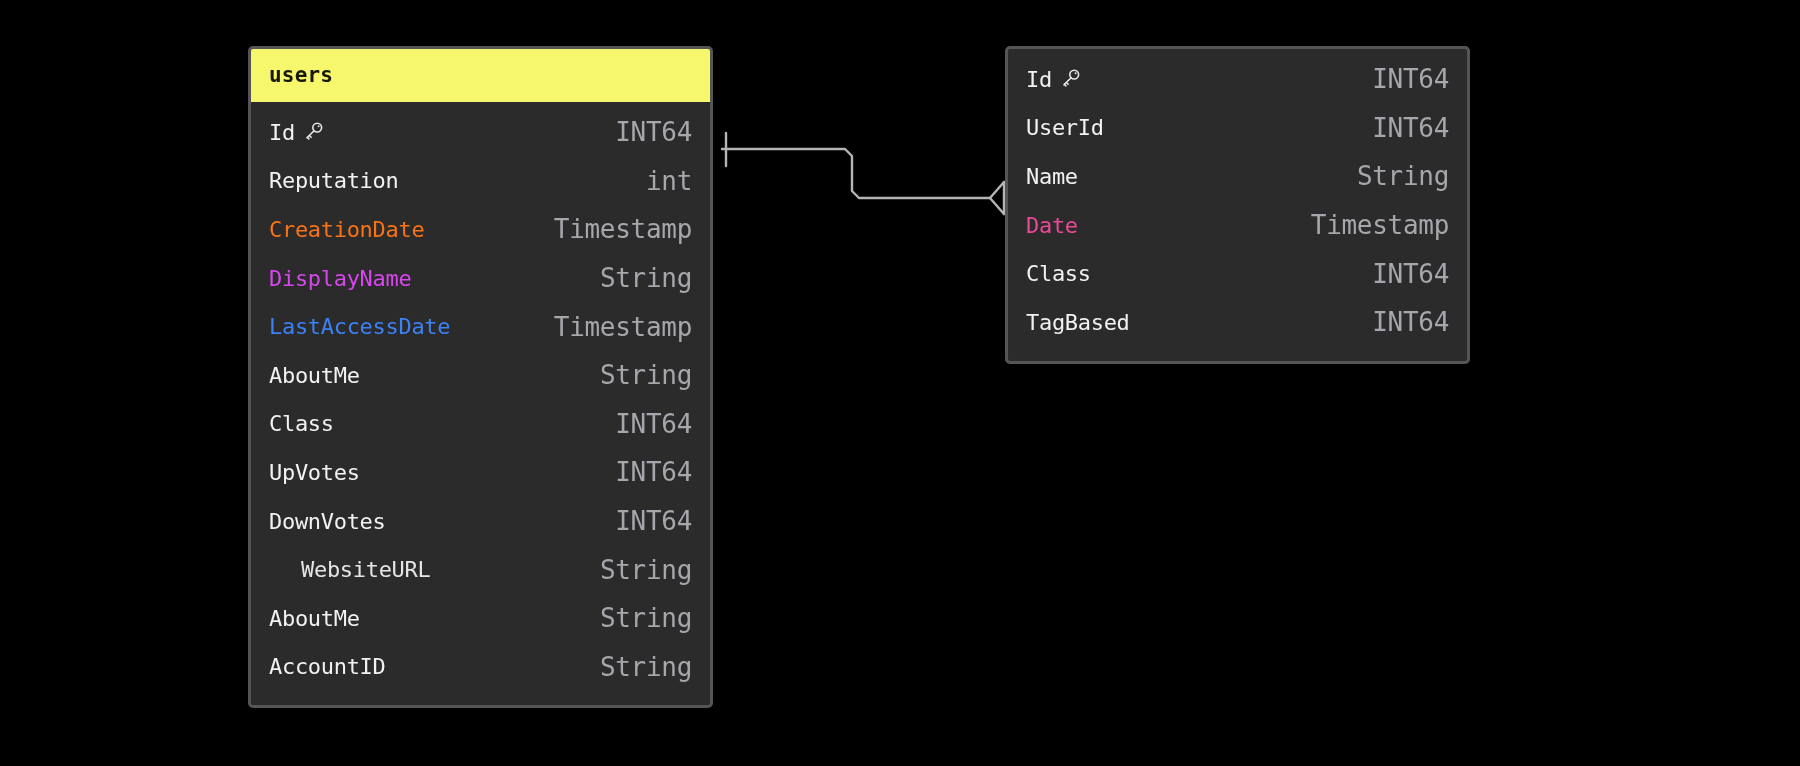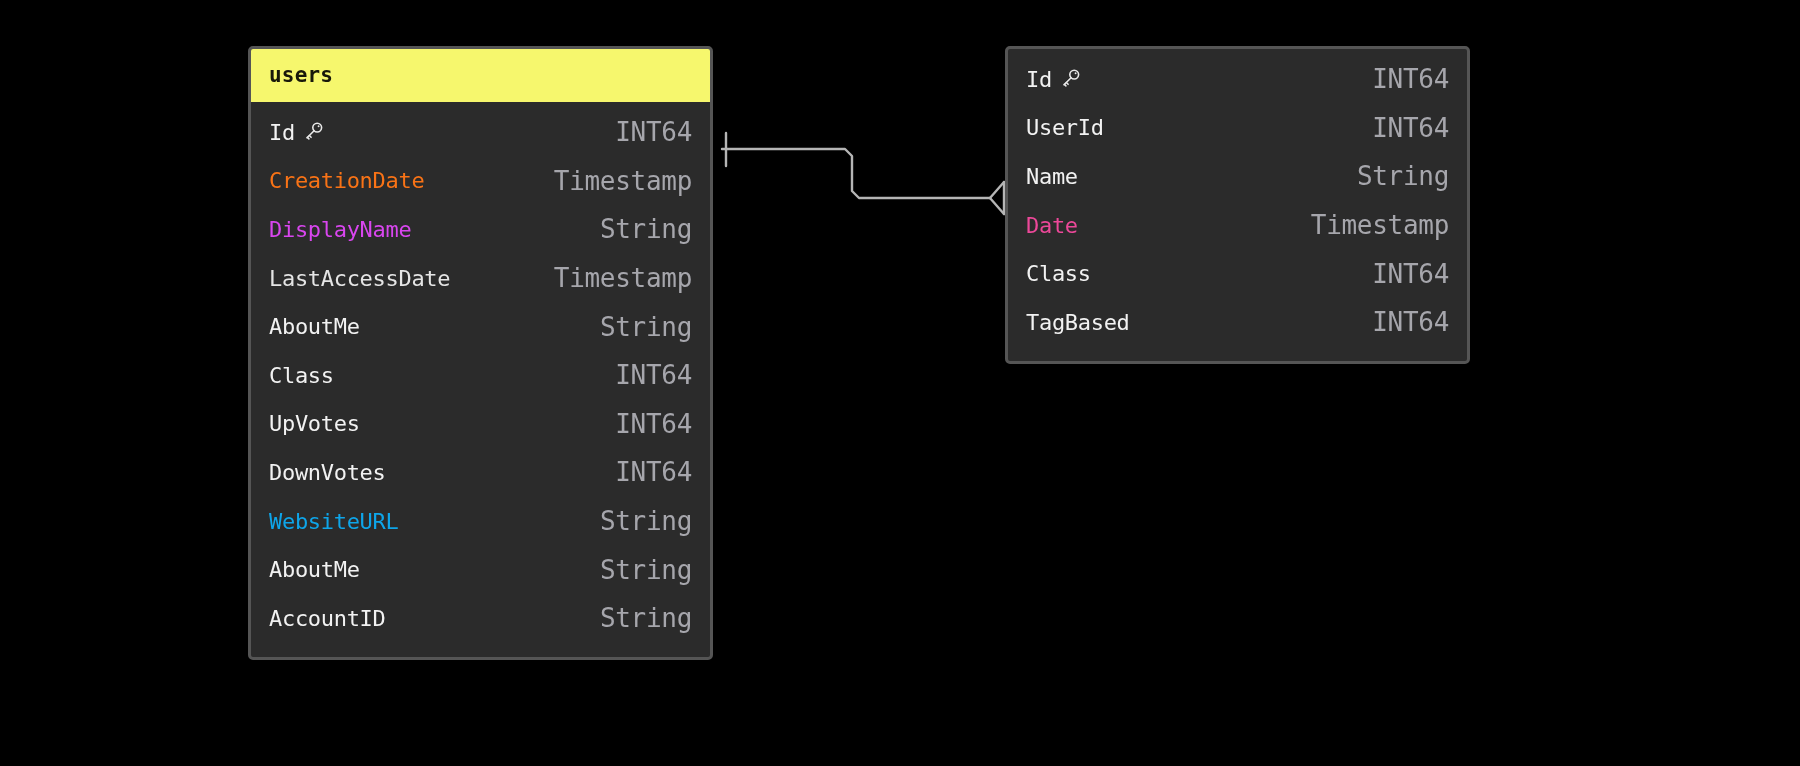--- a/index.html
+++ b/index.html
@@ -128,33 +128,39 @@
                   <path d="M10.1 9.7 L3.0 16.8" fill="none" stroke="#e8e8e8" stroke-width="1.6" stroke-linecap="round"></path>
                   <path d="M5.3 14.5 L7.1 16.3" fill="none" stroke="#e8e8e8" stroke-width="1.6" stroke-linecap="round"></path>
                   <path d="M3.4 16.4 L4.9 17.9" fill="none" stroke="#e8e8e8" stroke-width="1.6" stroke-linecap="round"></path>
                 </svg>
               </span>
             </div>
             <span class="field-type" style="color: rgb(166, 166, 172);">INT64</span>
           </div>
           <div class="field-row">
             <div class="field-name-wrap">
+              <span class="field-name" style="color: rgb(242, 242, 242);">Reputation</span>
+            </div>
+            <span class="field-type" style="color: rgb(166, 166, 172);">int</span>
+          </div>
+          <div class="field-row">
+            <div class="field-name-wrap">
               <span class="field-name" style="color: #f97316;">CreationDate</span>
             </div>
             <span class="field-type" style="color: rgb(166, 166, 172);">Timestamp</span>
           </div>
           <div class="field-row">
             <div class="field-name-wrap">
               <span class="field-name" style="color: #d946ef;">DisplayName</span>
             </div>
             <span class="field-type" style="color: rgb(166, 166, 172);">String</span>
           </div>
           <div class="field-row">
             <div class="field-name-wrap">
-              <span class="field-name" style="color: #e5e5e5;">LastAccessDate</span>
+              <span class="field-name" style="color: #3b82f6;">LastAccessDate</span>
             </div>
             <span class="field-type" style="color: rgb(166, 166, 172);">Timestamp</span>
           </div>
           <div class="field-row">
             <div class="field-name-wrap">
               <span class="field-name" style="color: rgb(242, 242, 242);">AboutMe</span>
             </div>
             <span class="field-type" style="color: rgb(166, 166, 172);">String</span>
           </div>
           <div class="field-row">
@@ -170,21 +176,21 @@
             <span class="field-type" style="color: rgb(166, 166, 172);">INT64</span>
           </div>
           <div class="field-row">
             <div class="field-name-wrap">
               <span class="field-name" style="color: rgb(242, 242, 242);">DownVotes</span>
             </div>
             <span class="field-type" style="color: rgb(166, 166, 172);">INT64</span>
           </div>
           <div class="field-row">
             <div class="field-name-wrap">
-              <span class="field-name" style="color: #0ea5e9;">WebsiteURL</span>
+              <span class="field-name" style="color: #e5e5e5; margin-left: 32px;">WebsiteURL</span>
             </div>
             <span class="field-type" style="color: rgb(166, 166, 172);">String</span>
           </div>
           <div class="field-row">
             <div class="field-name-wrap">
               <span class="field-name" style="color: rgb(242, 242, 242);">AboutMe</span>
             </div>
             <span class="field-type" style="color: rgb(166, 166, 172);">String</span>
           </div>
           <div class="field-row">

